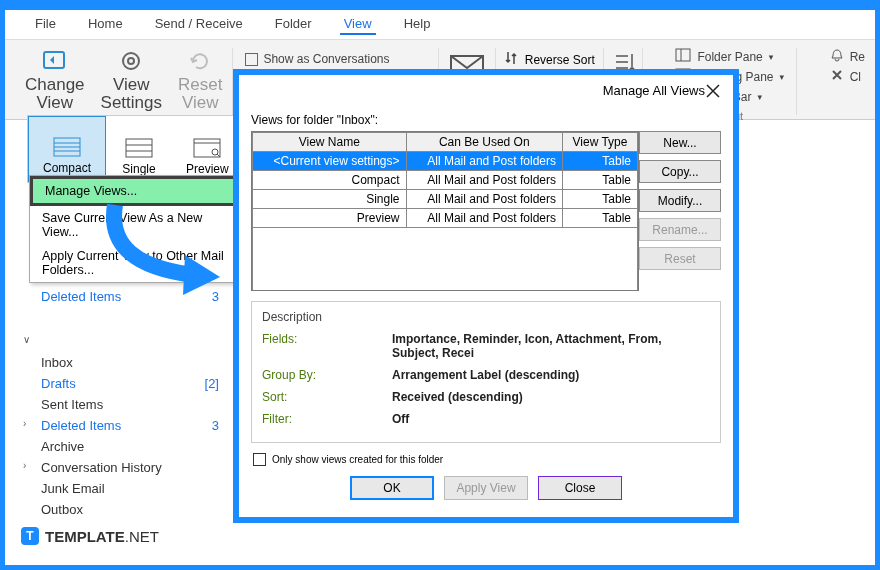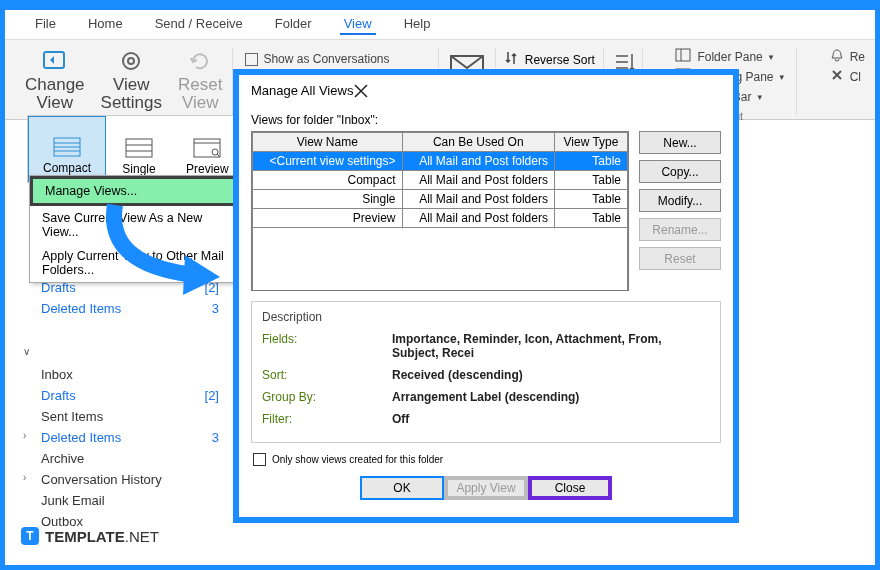--- a/index.html
+++ b/index.html
@@ -20,51 +20,51 @@
 .rright { margin-left: auto; display: flex; flex-direction: column; gap: 3px; padding: 4px 10px; font-size: 12px; color: #444; }
 .rright .row { display: flex; align-items: center; gap: 6px; }
 .dropdown-group { display: flex; border: 1px solid #ccc; margin-top: 2px; height: 68px; }
 .dropdown-item { display: flex; flex-direction: column; align-items: center; justify-content: flex-end; padding: 6px 14px; font-size: 12px; min-width: 66px; }
 .dropdown-item.sel { background: #cde6f7; border: 1px solid #2a8dd4; }
 .dropdown-item .ic { width: 28px; height: 20px; margin-bottom: 4px; }
 .menu-list { background: #fff; border: 1px solid #aaa; position: absolute; left: 24px; top: 170px; width: 214px; font-size: 12.5px; z-index: 3; box-shadow: 2px 2px 4px rgba(0,0,0,0.2); }
 .menu-list .item { padding: 5px 12px; }
 .menu-list .item.hi { border: 3px solid #404040; background: #86efac; }
 .arrow-svg { position: absolute; left: 90px; top: 190px; z-index: 4; pointer-events: none; }
-.sidebar { position: absolute; left: 10px; top: 272px; width: 216px; font-size: 13px; color: #333; }
+.sidebar { position: absolute; left: 10px; top: 260px; width: 216px; font-size: 13px; color: #333; }
 .sidebar .srow { display: flex; justify-content: space-between; padding: 3px 12px 3px 26px; }
 .sidebar .srow.blue { color: #1a73e8; }
 .sidebar .srow .expand { position: absolute; left: 8px; font-size: 10px; color: #666; }
 .sidebar .sec { padding: 6px 8px; color: #555; }
 .watermark { position: absolute; left: 16px; bottom: 20px; display: flex; align-items: center; gap: 6px; font-size: 15px; font-weight: 700; color: #333; }
 .watermark .t { background: #1a8cff; color: #fff; width: 18px; height: 18px; border-radius: 4px; display: flex; align-items: center; justify-content: center; font-size: 12px; }
 .dialog { position: absolute; left: 228px; top: 64px; width: 506px; height: 454px; background: #fff; border: 6px solid #1a8cff; z-index: 5; }
-.dialog .dtitle { display: flex; justify-content: flex-start; padding: 8px 12px; font-size: 13px; }
+.dialog .dtitle { display: flex; justify-content: flex-end; padding: 8px 12px; font-size: 13px; }
 .dialog .close { width: 16px; height: 16px; cursor: default; }
 .dialog .body { padding: 6px 12px 10px; font-size: 12px; }
 .views-label { margin-bottom: 4px; }
-.views-area { display: flex; gap: 10px; }
+.views-area { display: flex; }
 .table-wrap { border: 1px solid #7a7a7a; width: 388px; height: 160px; overflow: hidden; background: #fff; }
 table { border-collapse: collapse; width: 100%; font-size: 12px; }
 th, td { border: 1px solid #888; padding: 2px 6px; text-align: right; font-weight: normal; height: 18px; }
 th { background: #f0f0f0; text-align: center; }
 tr.sel td { background: #0a84ff; color: #fff; }
 tr.empty td { background: #fff; border-left: 1px solid #888; border-right: 1px solid #888; border-top: none; border-bottom: none; }
 .btns { display: flex; flex-direction: column; gap: 6px; }
 .btns button { width: 82px; height: 23px; font-size: 12px; border: 1px solid #888; background: #e8e8e8; cursor: default; }
 .btns button:disabled { color: #999; border-color: #bbb; }
 .desc { border: 1px solid #ccc; margin-top: 10px; padding: 8px 10px; font-size: 12px; }
 .desc .title { color: #444; margin-bottom: 6px; }
 .desc .drow { display: flex; margin: 8px 0; }
 .desc .drow .k { width: 130px; color: #4d7c0f; }
 .desc .drow .v { font-weight: 600; color: #222; flex: 1; }
 .foot-check { display: flex; align-items: center; gap: 6px; margin: 10px 2px; font-size: 10px; }
 .foot-check .box { width: 13px; height: 13px; border: 1px solid #333; }
-.dlg-foot { display: flex; justify-content: center; margin-top: 6px; }
-.dlg-foot button { width: 84px; height: 24px; font-size: 12px; border: 4px solid #6d28d9; background: #e8e8e8; }
+.dlg-foot { display: flex; justify-content: center; gap: 10px; margin-top: 6px; }
+.dlg-foot button { width: 84px; height: 24px; font-size: 12px; border: 1px solid #6d28d9; background: #e8e8e8; }
 .dlg-foot button.primary { border: 2px solid #0a84ff; }
 .dlg-foot button:disabled { color: #999; border-color: #bbb; }
 svg { overflow: visible; }
 </style>
 </head>
 <body>
 
 <div class="frame">
   <div class="titlebar"></div>
 
@@ -339,26 +339,26 @@
           <button disabled="">Reset</button>
         </div>
       </div>
       <div class="desc">
         <div class="title">Description</div>
         <div class="drow">
             <span class="k">Fields:</span>
             <span class="v">Importance, Reminder, Icon, Attachment, From, Subject, Recei</span>
           </div>
         <div class="drow">
+            <span class="k">Group By:</span>
+            <span class="v">Arrangement Label (descending)</span>
+          </div>
+        <div class="drow">
             <span class="k">Sort:</span>
             <span class="v">Received (descending)</span>
-          </div>
-        <div class="drow">
-            <span class="k">Group By:</span>
-            <span class="v">Arrangement Label (descending)</span>
           </div>
         <div class="drow">
             <span class="k">Filter:</span>
             <span class="v">Off</span>
           </div>
       </div>
       <label class="foot-check">
         <span class="box"></span>
         <span>Only show views created for this folder</span>
       </label>

